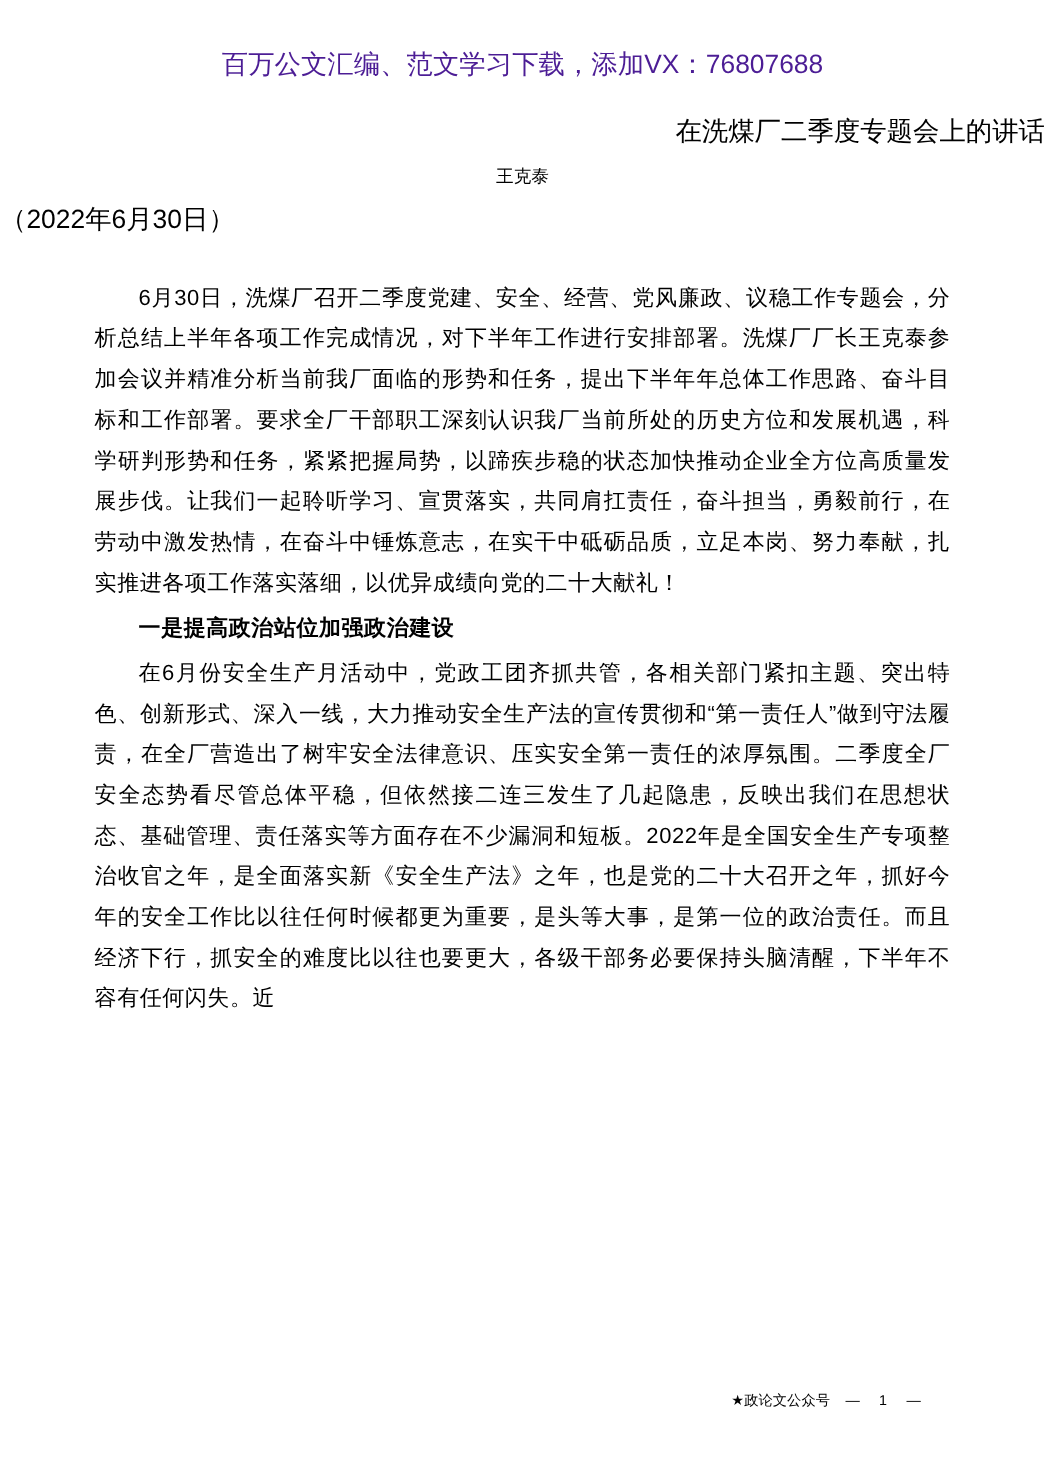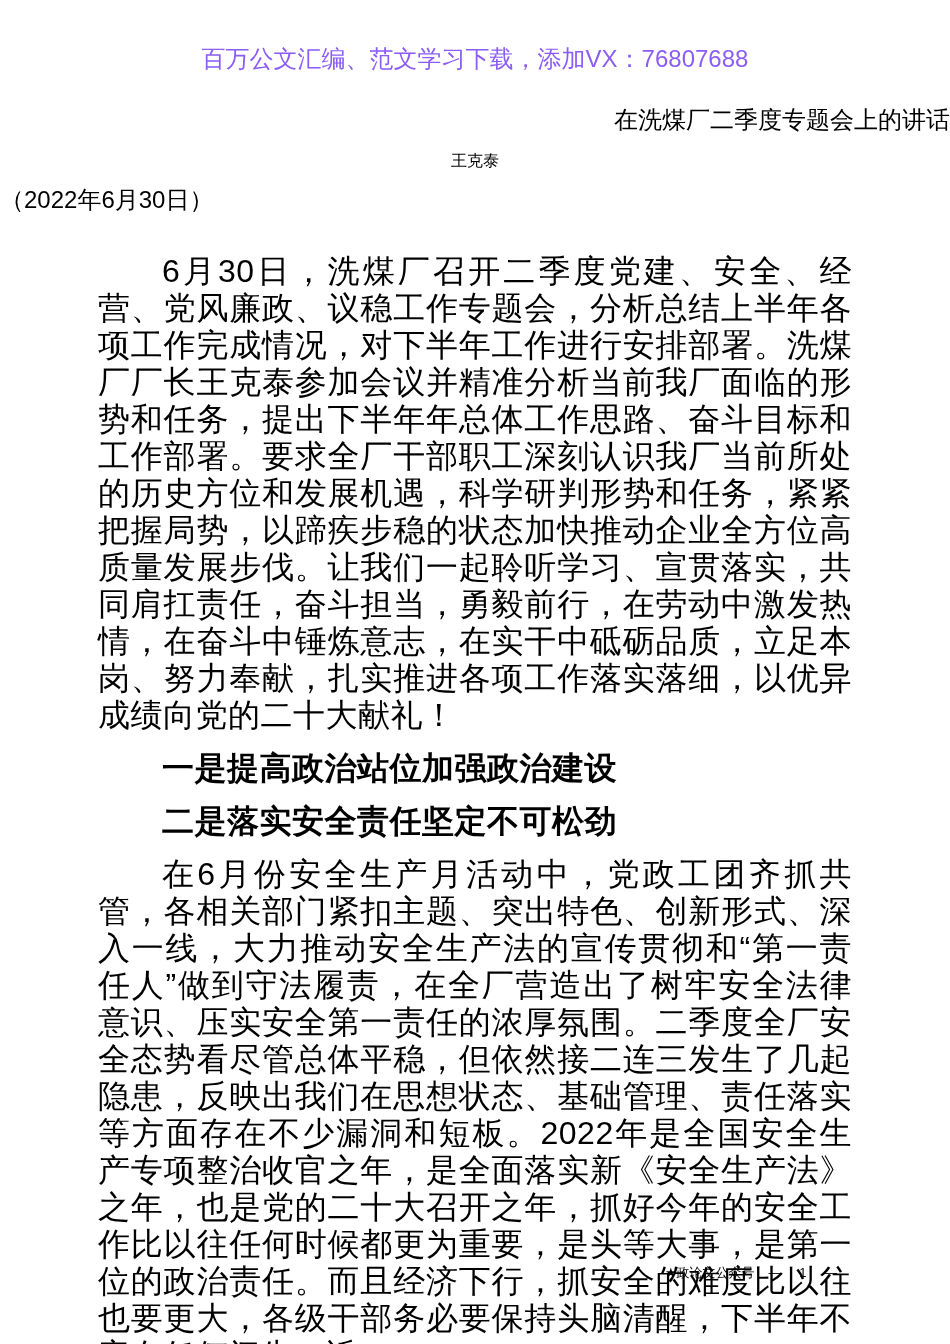--- a/index.html
+++ b/index.html
@@ -40,22 +40,22 @@
     margin-top: 6px;
     text-align: left;
     font-size: 24px;
     line-height: 34px;
   }
   .content {
     margin: 36px 82px 0 82px;
     width: 786px;
   }
   .content p {
-    margin: 16px;
-    font-size: 32px;
+    margin: 4px;
+    font-size: 20px;
     line-height: 37px;
     text-align: justify;
     text-indent: 2em;
     letter-spacing: 0.5px;
   }
   .content p.heading {
     font-weight: bold;
   }
   .footer {
     position: absolute;
@@ -69,35 +69,34 @@
     margin-left: 14px;
     word-spacing: 12px;
     letter-spacing: 1px;
   }
 </style>
 </head>
 <body>
 
 <div class="page">
 
-  <div class="header-notice" style="color: #8b5cf6;">百万公文汇编、范文学习下载，添加VX：76807688</div>
+  <div class="header-notice" style="color: #4c1d95;">百万公文汇编、范文学习下载，添加VX：76807688</div>
 
   <div class="doc-title">在洗煤厂二季度专题会上的讲话</div>
 
   <div class="doc-author">王克泰</div>
 
   <div class="doc-date">（2022年6月30日）</div>
 
   <div class="content">
     <p>6月30日，洗煤厂召开二季度党建、安全、经营、党风廉政、议稳工作专题会，分析总结上半年各项工作完成情况，对下半年工作进行安排部署。洗煤厂厂长王克泰参加会议并精准分析当前我厂面临的形势和任务，提出下半年年总体工作思路、奋斗目标和工作部署。要求全厂干部职工深刻认识我厂当前所处的历史方位和发展机遇，科学研判形势和任务，紧紧把握局势，以蹄疾步稳的状态加快推动企业全方位高质量发展步伐。让我们一起聆听学习、宣贯落实，共同肩扛责任，奋斗担当，勇毅前行，在劳动中激发热情，在奋斗中锤炼意志，在实干中砥砺品质，立足本岗、努力奉献，扎实推进各项工作落实落细，以优异成绩向党的二十大献礼！</p>
 
     <p class="heading">一是提高政治站位加强政治建设</p>
 
 
-    <p class="heading">二是落实安全责任坚定不可松劲</p>
 
     <p>在6月份安全生产月活动中，党政工团齐抓共管，各相关部门紧扣主题、突出特色、创新形式、深入一线，大力推动安全生产法的宣传贯彻和“第一责任人”做到守法履责，在全厂营造出了树牢安全法律意识、压实安全第一责任的浓厚氛围。二季度全厂安全态势看尽管总体平稳，但依然接二连三发生了几起隐患，反映出我们在思想状态、基础管理、责任落实等方面存在不少漏洞和短板。2022年是全国安全生产专项整治收官之年，是全面落实新《安全生产法》之年，也是党的二十大召开之年，抓好今年的安全工作比以往任何时候都更为重要，是头等大事，是第一位的政治责任。而且经济下行，抓安全的难度比以往也要更大，各级干部务必要保持头脑清醒，下半年不容有任何闪失。近</p>
   </div>
 
   <div class="footer">
     <span>★政论文公众号</span><span class="pageno">— 1 —</span>
   </div>
 
 </div>
 

